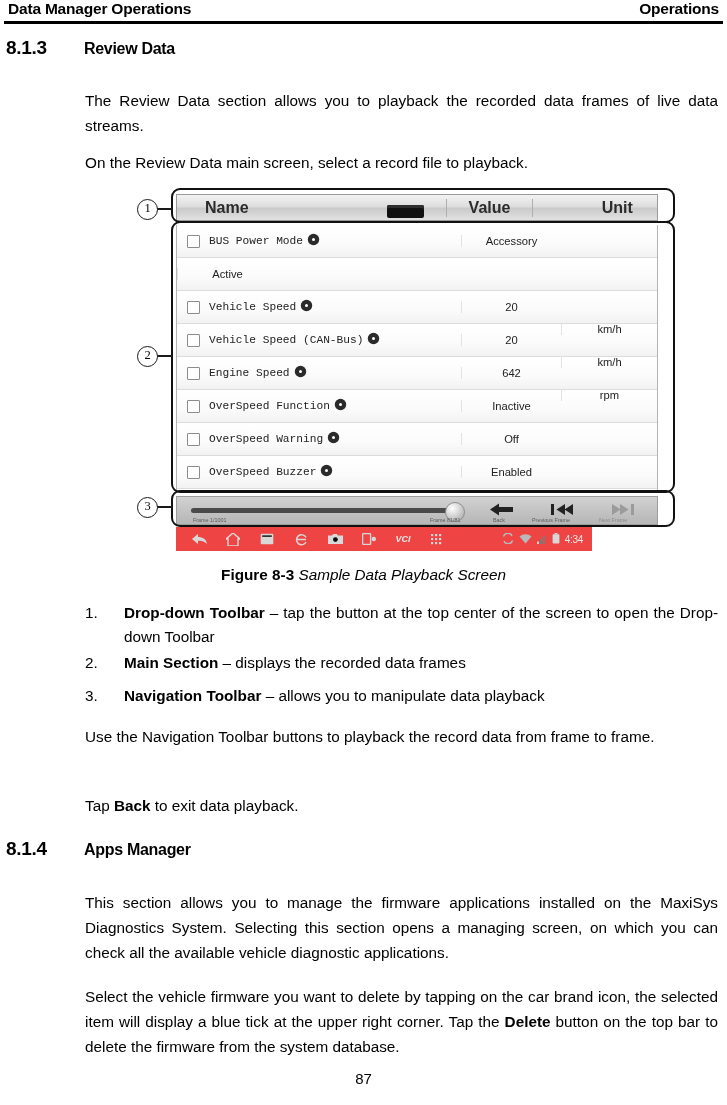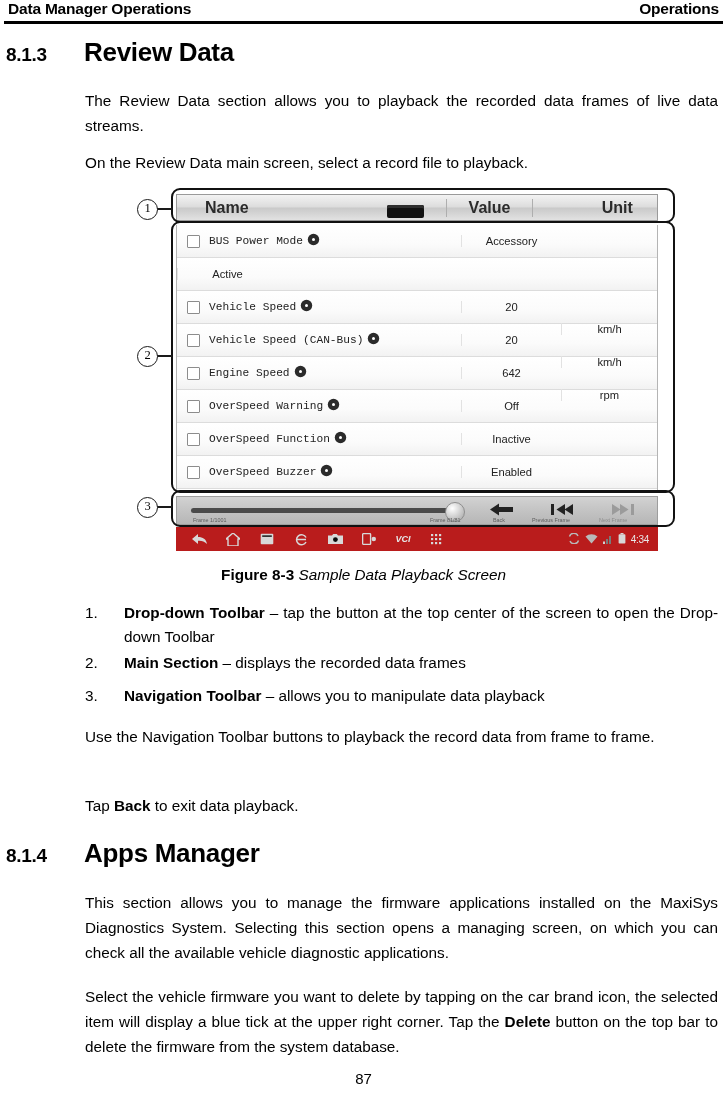--- a/index.html
+++ b/index.html
@@ -44,21 +44,21 @@
     position: absolute;
     left: 6px;
     right: 6px;
     display: flex;
     align-items: baseline;
     font-weight: bold;
     font-size: 22px;
     letter-spacing: -0.3px;
   }
   .h2 .num { width: 78px; flex: none; font-size: 19px; }
-  .h2 .ttl { font-size: 26px; }
+  .h2 .ttl { font-size: 16px; }
 
   
   .para {
     position: absolute;
     left: 85px;
     right: 9px;
     font-size: 15.3px;
     line-height: 25px;
     text-align: justify;
     text-justify: inter-word;
@@ -300,23 +300,23 @@
     align-items: center;
     justify-content: center;
   }
   .nav-btn svg { display: block; }
 
   
   .sysbar {
     position: absolute;
     left: 8px;
     top: 340px;
-    width: 482px;
+    width: 416px;
     height: 24px;
-    background: #b91c1c;
+    background: #ef4444;
     display: flex;
     align-items: center;
   }
   .sys-ico {
     width: 34px;
     display: flex;
     align-items: center;
     justify-content: center;
     color: #d8d8d8;
   }
@@ -420,33 +420,33 @@
           <span class="cbx"></span>
           <span>Engine Speed</span>
           <span class="gear"></span>
         </div>
         <div class="td-value">642</div>
         <div class="td-unit">rpm</div>
       </div>
       <div class="trow">
         <div class="td-name">
           <span class="cbx"></span>
+          <span>OverSpeed Function</span>
+          <span class="gear"></span>
+        </div>
+        <div class="td-value">Inactive</div>
+        <div class="td-unit"></div>
+      </div>
+      <div class="trow">
+        <div class="td-name">
+          <span class="cbx"></span>
           <span>OverSpeed Warning</span>
           <span class="gear"></span>
         </div>
         <div class="td-value">Off</div>
-        <div class="td-unit"></div>
-      </div>
-      <div class="trow">
-        <div class="td-name">
-          <span class="cbx"></span>
-          <span>OverSpeed Function</span>
-          <span class="gear"></span>
-        </div>
-        <div class="td-value">Inactive</div>
         <div class="td-unit"></div>
       </div>
       <div class="trow">
         <div class="td-name">
           <span class="cbx"></span>
           <span>OverSpeed Buzzer</span>
           <span class="gear"></span>
         </div>
         <div class="td-value">Enabled</div>
         <div class="td-unit"></div>

